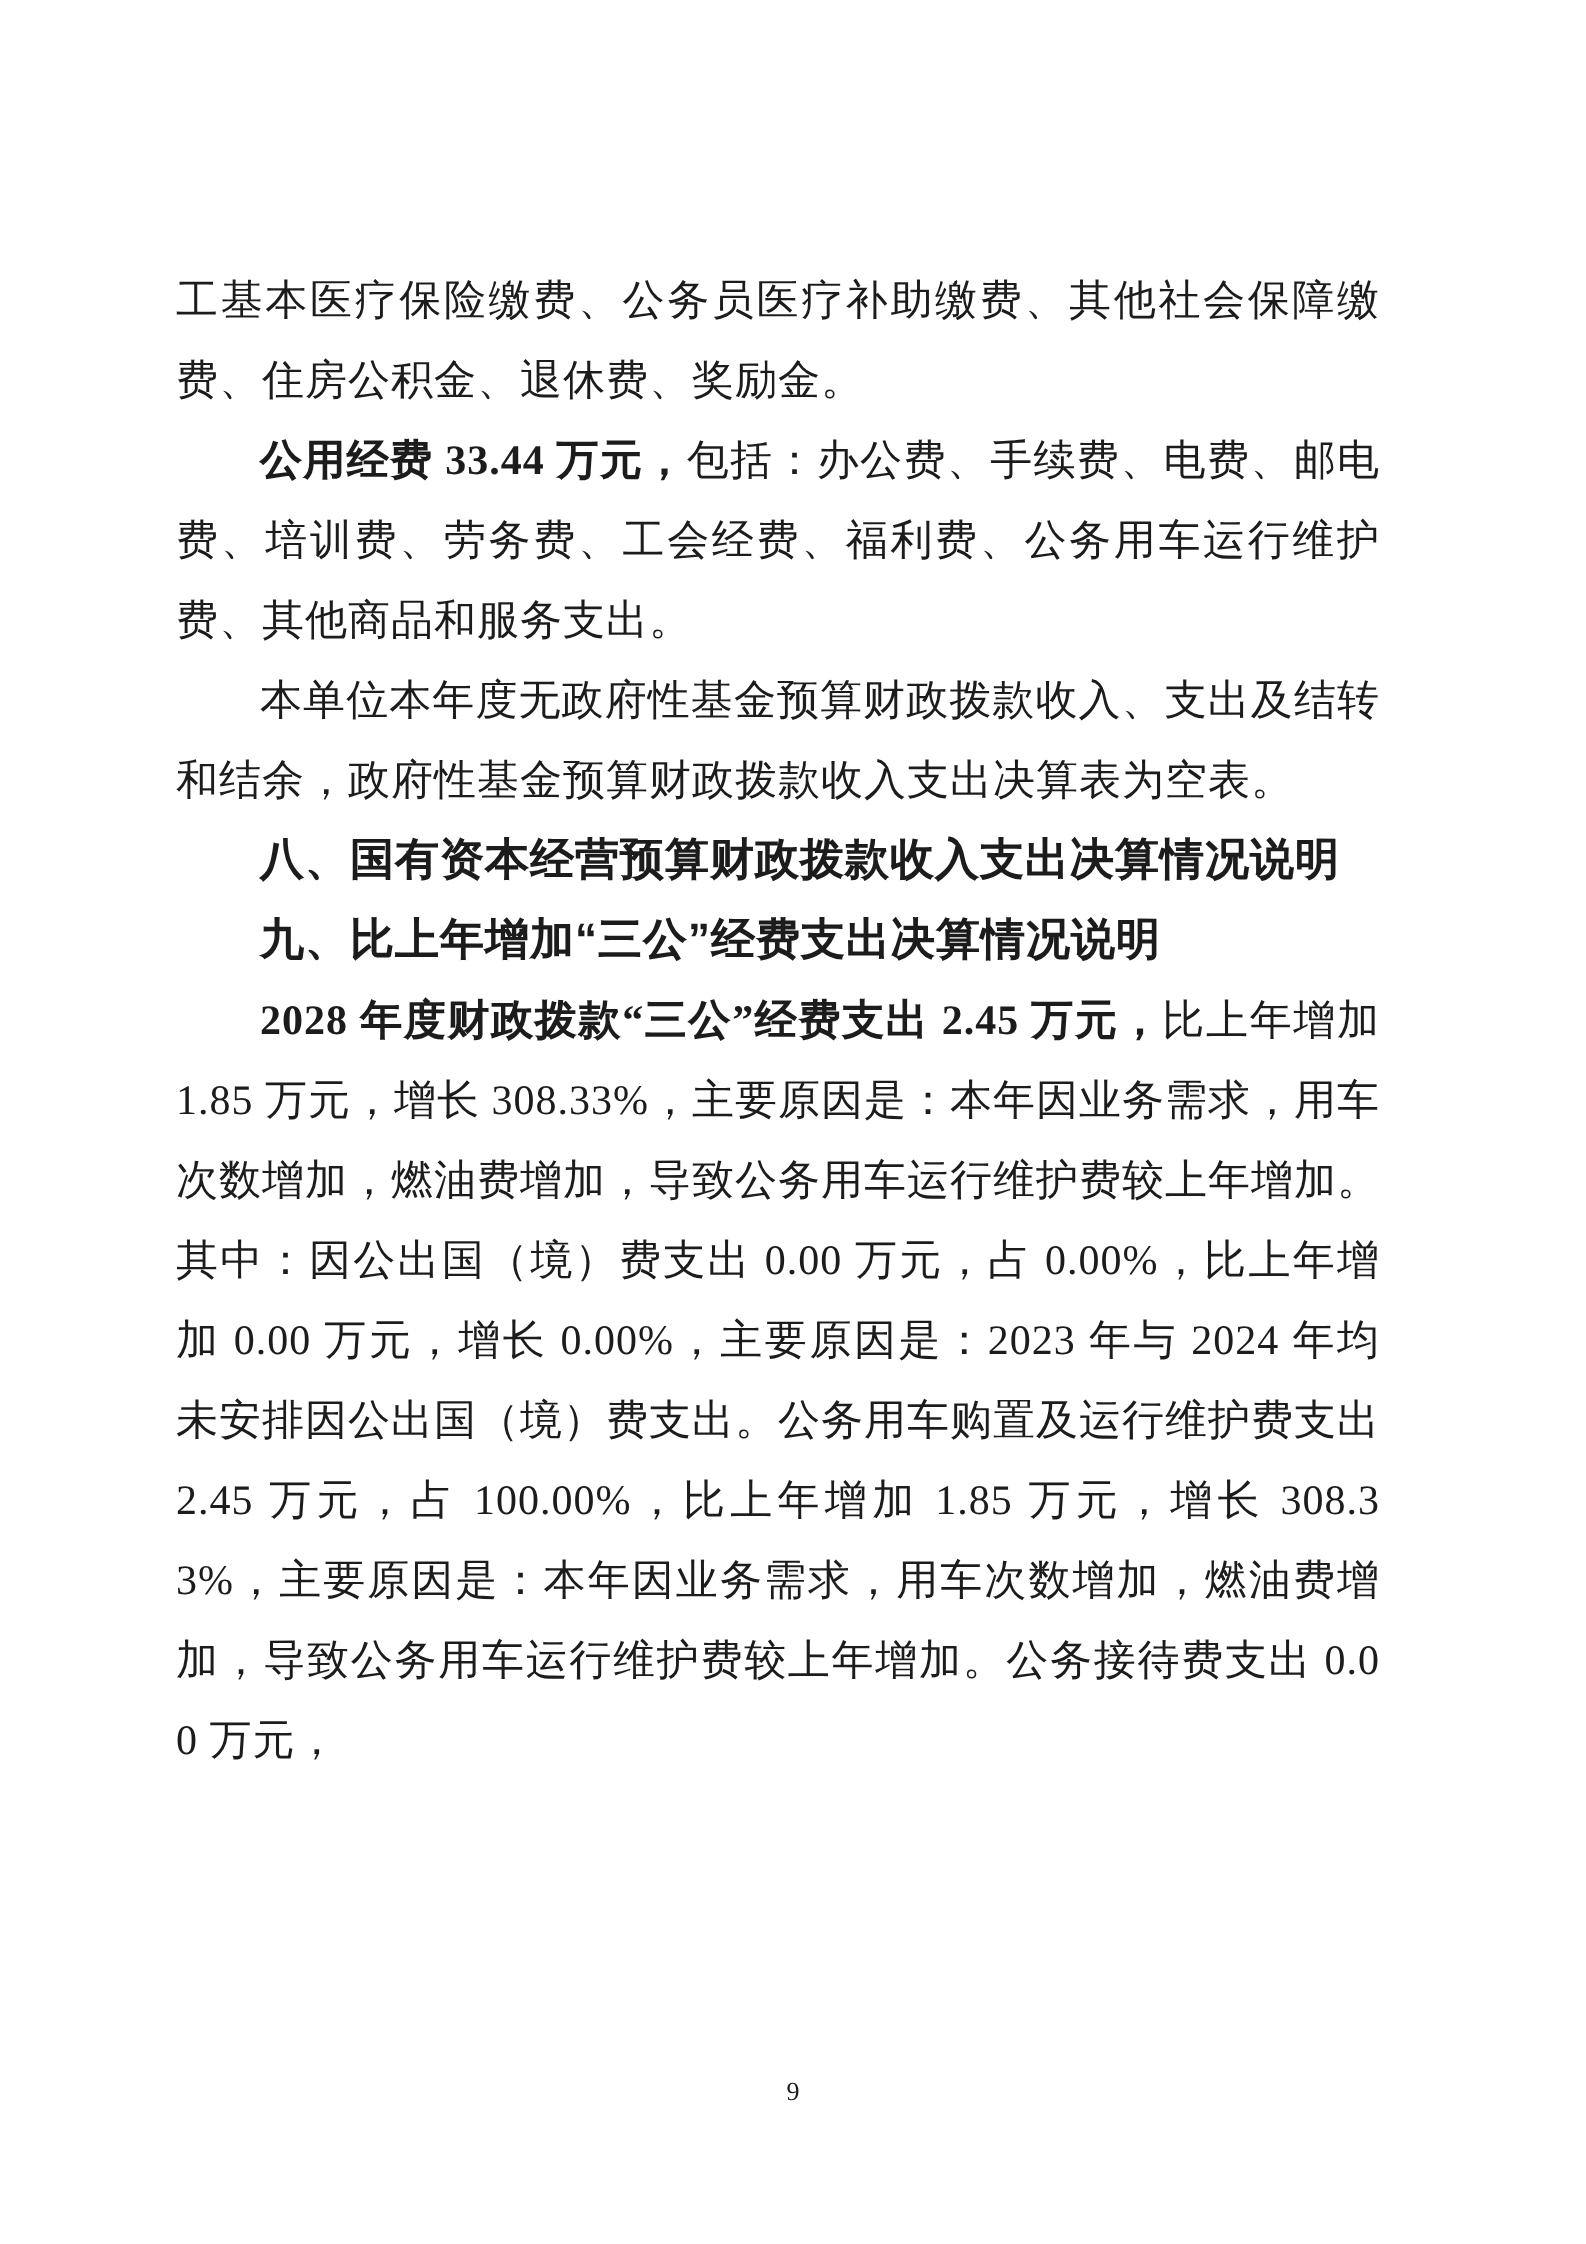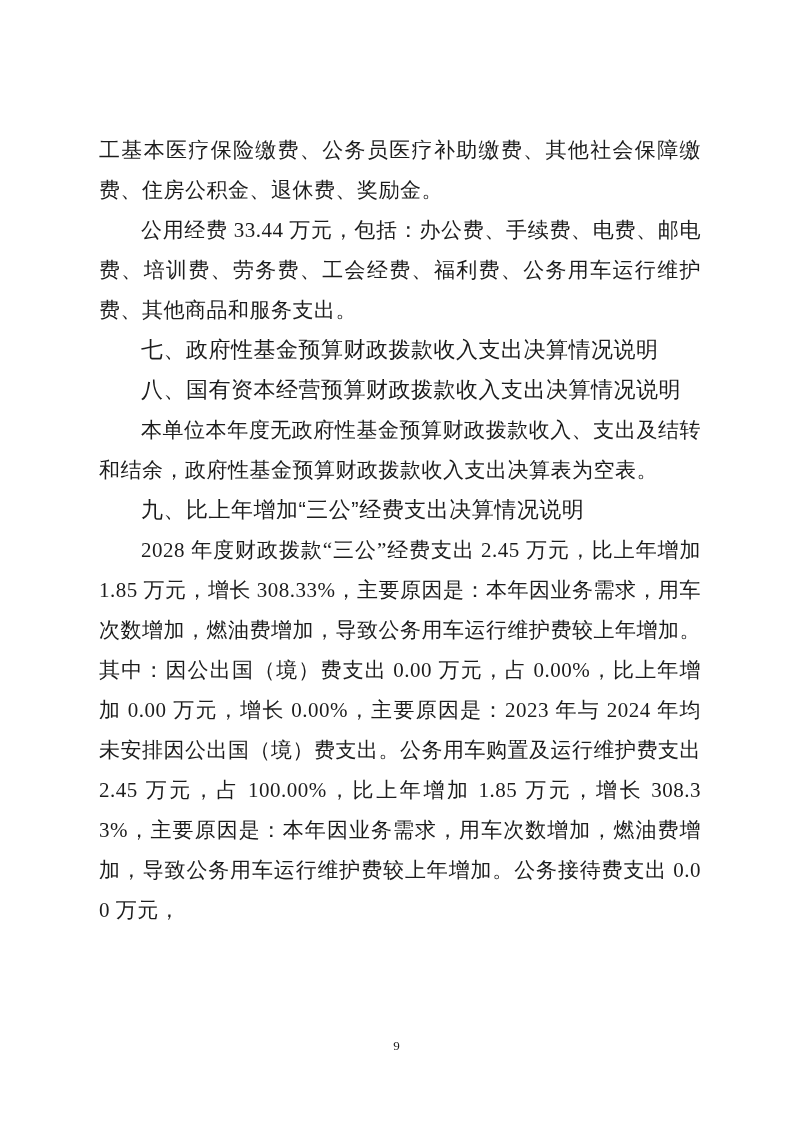--- a/index.html
+++ b/index.html
@@ -11,21 +11,21 @@
     position: relative;
     width: 793px;
     height: 1122px;
     background: #ffffff;
     overflow: hidden;
     font-family: "Liberation Serif", "DejaVu Serif", serif;
     color: #1c1c1c;
   }
   .content {
     position: absolute;
-    left: 99px;
+    left: 88px;
     top: 130px;
     width: 602px;
   }
   .block {
     margin: 0;
     padding: 0;
     font-size: 21px;
     line-height: 40px;
     text-align: justify;
     text-justify: inter-character;
@@ -36,40 +36,39 @@
     text-indent: 42px;
   }
   .block.heading {
     font-family: "Liberation Sans", "DejaVu Sans", sans-serif;
     font-weight: bold;
     font-size: 22px;
     text-align: left;
     letter-spacing: 0.5px;
   }
   .seg.bold {
-    font-weight: normal;
+    font-weight: bold;
   }
   .footer {
     position: absolute;
     left: 0;
     top: 1038px;
     width: 100%;
     text-align: center;
     font-size: 13px;
     font-family: "Liberation Serif", "DejaVu Serif", serif;
     color: #1c1c1c;
   }
 </style>
 </head>
 <body>
 
 <div class="page">
   <div class="content">
       <p class="block body"><span class="seg">工基本医疗保险缴费、公务员医疗补助缴费、其他社会保障缴费、住房公积金、退休费、奖励金。</span></p>
       <p class="block body indent"><span class="seg bold">公用经费 33.44 万元，</span><span class="seg">包括：办公费、手续费、电费、邮电费、培训费、劳务费、工会经费、福利费、公务用车运行维护费、其他商品和服务支出。</span></p>
-      <p class="block heading indent"><span class="seg bold">七、政府性基金预算财政拨款收入支出决算情况说明</span></p>
+      <p class="block body indent"><span class="seg">本单位本年度无政府性基金预算财政拨款收入、支出及结转和结余，政府性基金预算财政拨款收入支出决算表为空表。</span></p>
       <p class="block heading indent"><span class="seg bold">八、国有资本经营预算财政拨款收入支出决算情况说明</span></p>
-      <p class="block body indent"><span class="seg">本单位本年度无政府性基金预算财政拨款收入、支出及结转和结余，政府性基金预算财政拨款收入支出决算表为空表。</span></p>
       <p class="block heading indent"><span class="seg bold">九、比上年增加“三公”经费支出决算情况说明</span></p>
       <p class="block body indent"><span class="seg bold">2028 年度财政拨款“三公”经费支出 2.45 万元，</span><span class="seg">比上年增加 1.85 万元，增长 308.33%，主要原因是：本年因业务需求，用车次数增加，燃油费增加，导致公务用车运行维护费较上年增加。其中：因公出国（境）费支出 0.00 万元，占 0.00%，比上年增加 0.00 万元，增长 0.00%，主要原因是：2023 年与 2024 年均未安排因公出国（境）费支出。公务用车购置及运行维护费支出 2.45 万元，占 100.00%，比上年增加 1.85 万元，增长 308.33%，主要原因是：本年因业务需求，用车次数增加，燃油费增加，导致公务用车运行维护费较上年增加。公务接待费支出 0.00 万元，</span></p>
     </div>
   <div class="footer">9</div>
 </div>
 
 </body></html>

